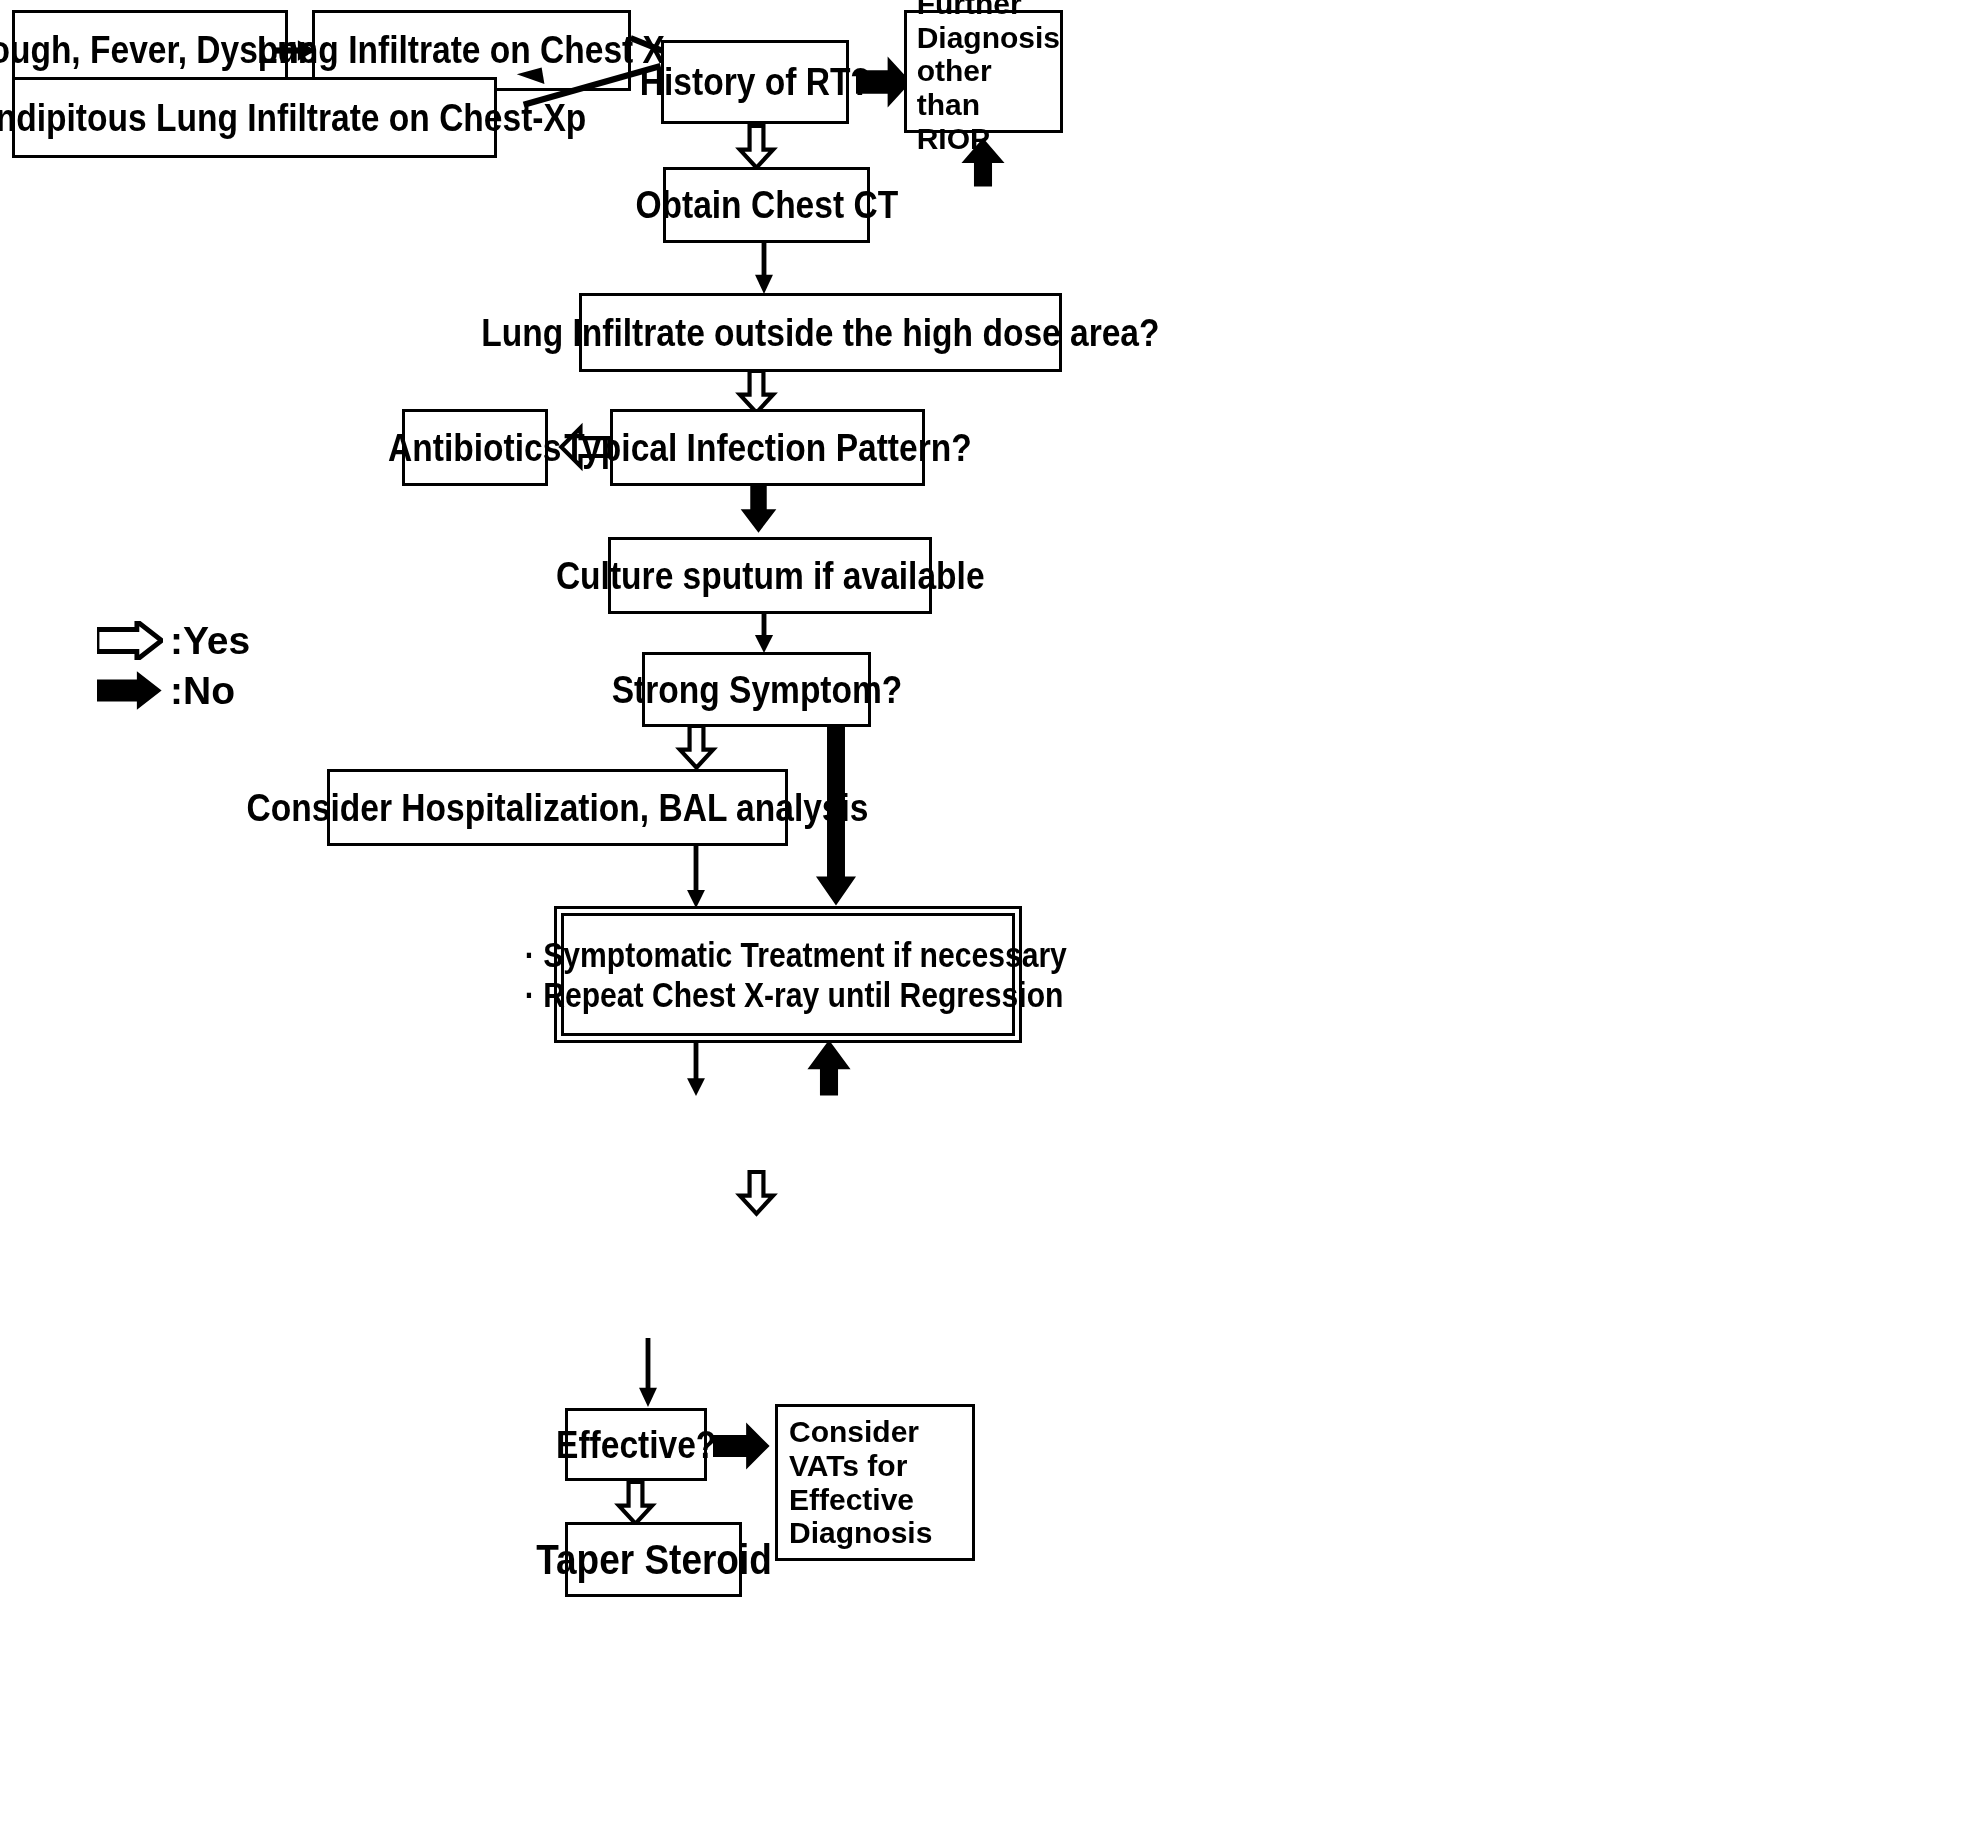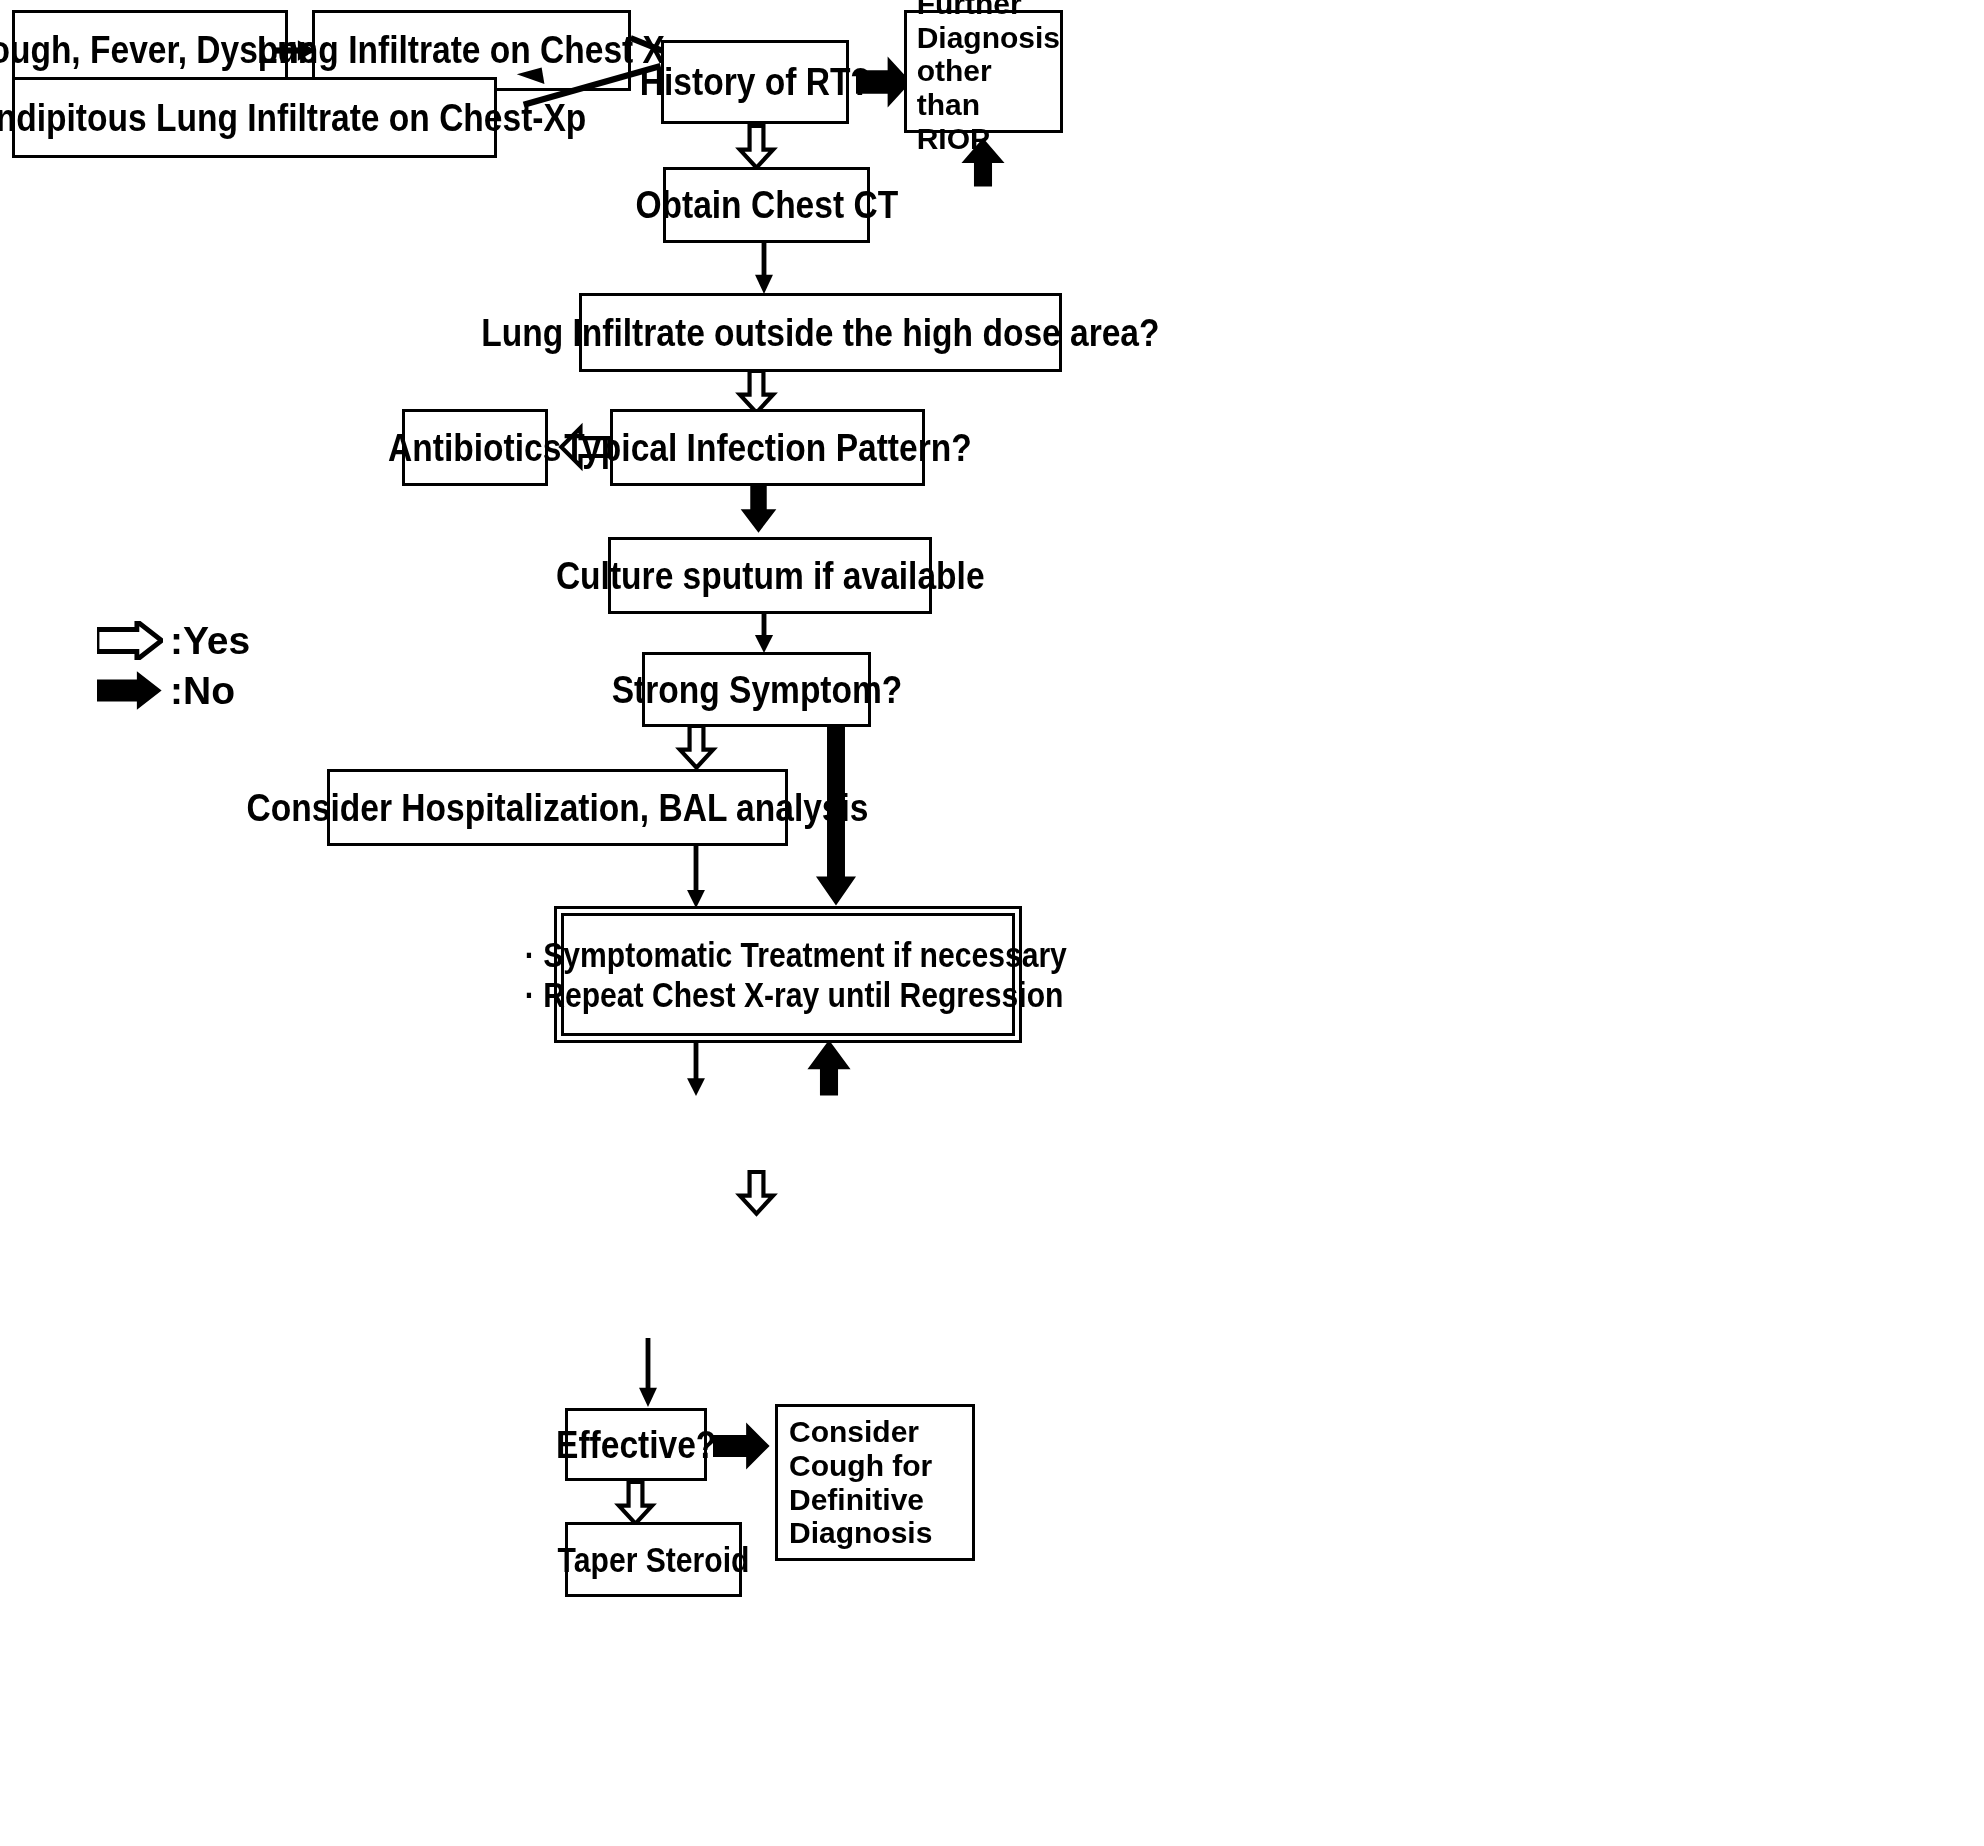--- a/index.html
+++ b/index.html
@@ -225,28 +225,28 @@
 
   <div class="node cond" style="left:565px; top:1408px; width:142px; height:73px; font-size:39px;">
     <span class="txt">Effective?</span>
   </div>
 
   <svg class="conn" style="left:713px; top:1421px;" width="58" height="50" viewBox="0 0 84 72">
     <polygon points="0,20 48,20 48,2 82,36 48,70 48,52 0,52" fill="#000"></polygon>
   </svg>
 
   <div class="node reg" style="left:775px; top:1404px; width:200px; height:157px; font-size:30px; justify-content:flex-start; text-align:left;">
-    <span class="txt" style="padding-left:11px;">Consider Cough for Definitive Diagnosis</span>
+    <span class="txt" style="padding-left:11px;">Consider VATs for Effective Diagnosis</span>
   </div>
 
   <svg class="conn" style="left:616px; top:1482px;" width="39" height="43" viewBox="0 0 56 62">
     <polygon points="18,0 38,0 38,34 52,34 28,60 4,34 18,34" fill="#fff" stroke="#000" stroke-width="6" stroke-linejoin="miter"></polygon>
   </svg>
 
-  <div class="node cond" style="left:565px; top:1522px; width:177px; height:75px; font-size:35px;">
+  <div class="node cond" style="left:565px; top:1522px; width:177px; height:75px; font-size:43px;">
     <span class="txt">Taper Steroid</span>
   </div>
 
   <div id="legend" style="left:0;top:0;width:100%;height:100%;">
 
     <div class="legend-row" style="left:97px; top:621px;">
       <svg width="66" height="39" viewBox="0 0 96 56">
         <polygon points="0,12 58,12 58,0 94,28 58,56 58,44 0,44" fill="#fff" stroke="#000" stroke-width="7" stroke-linejoin="miter"></polygon>
       </svg>
       <span class="legend-label">:Yes</span>

